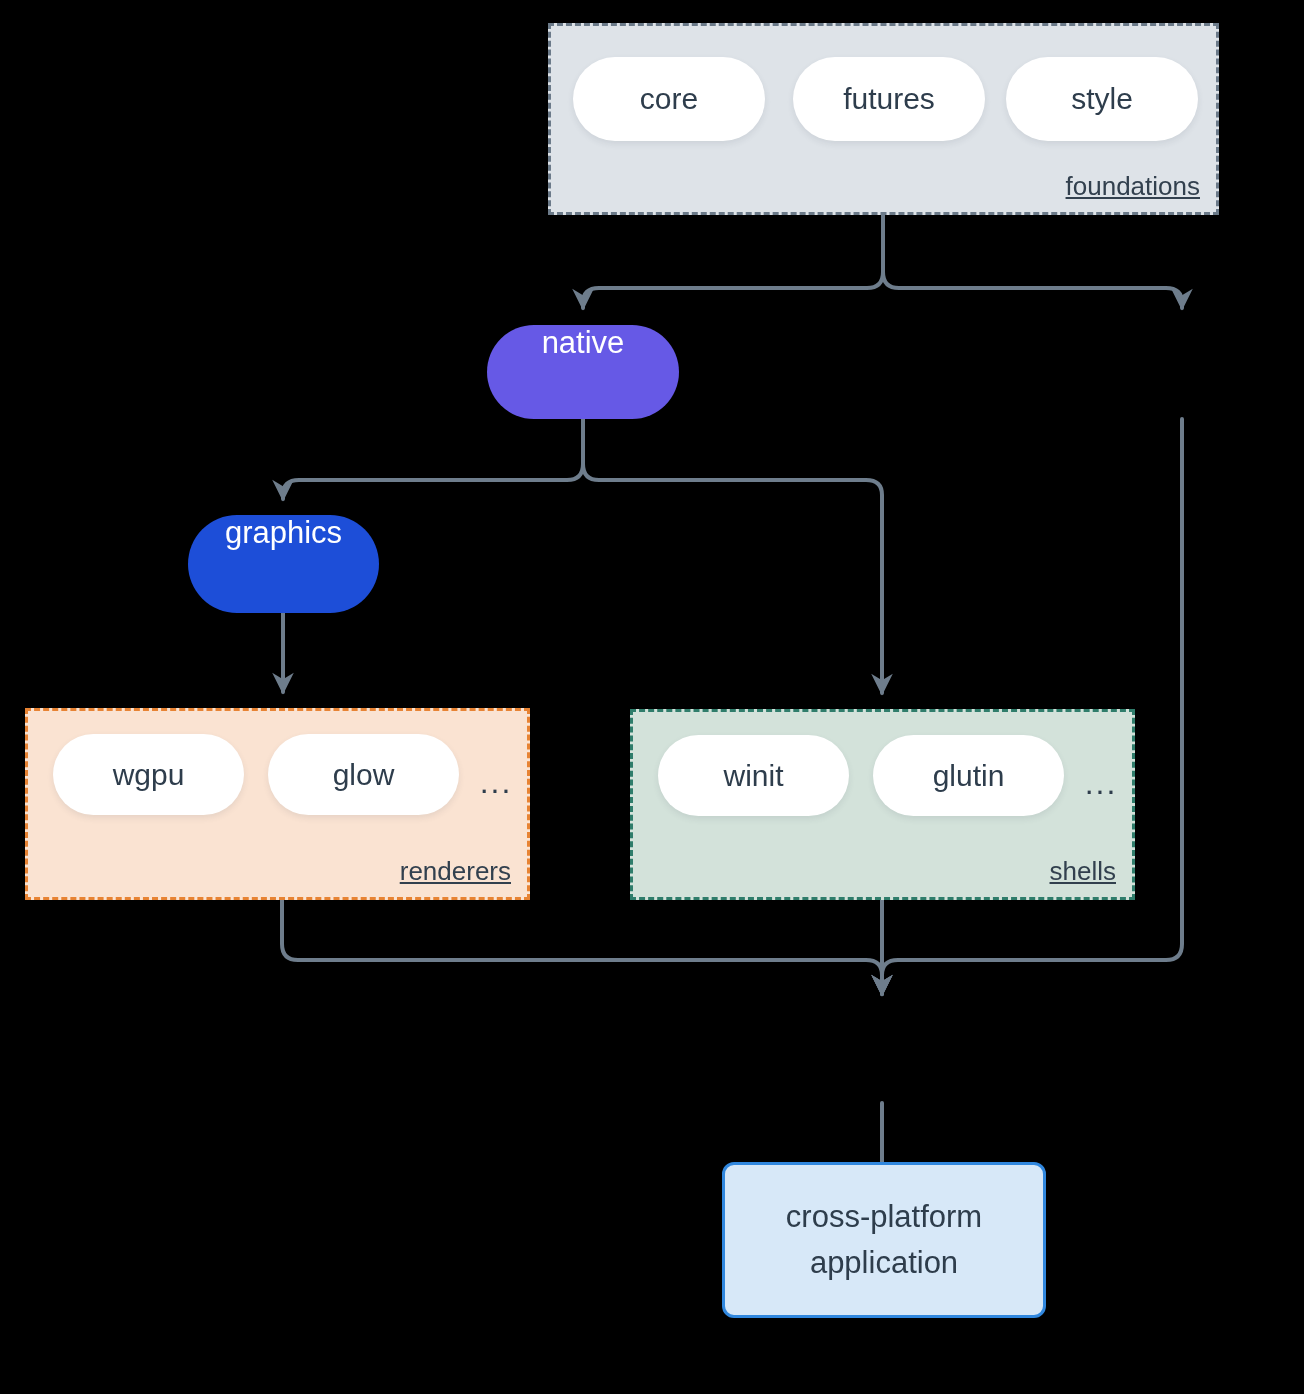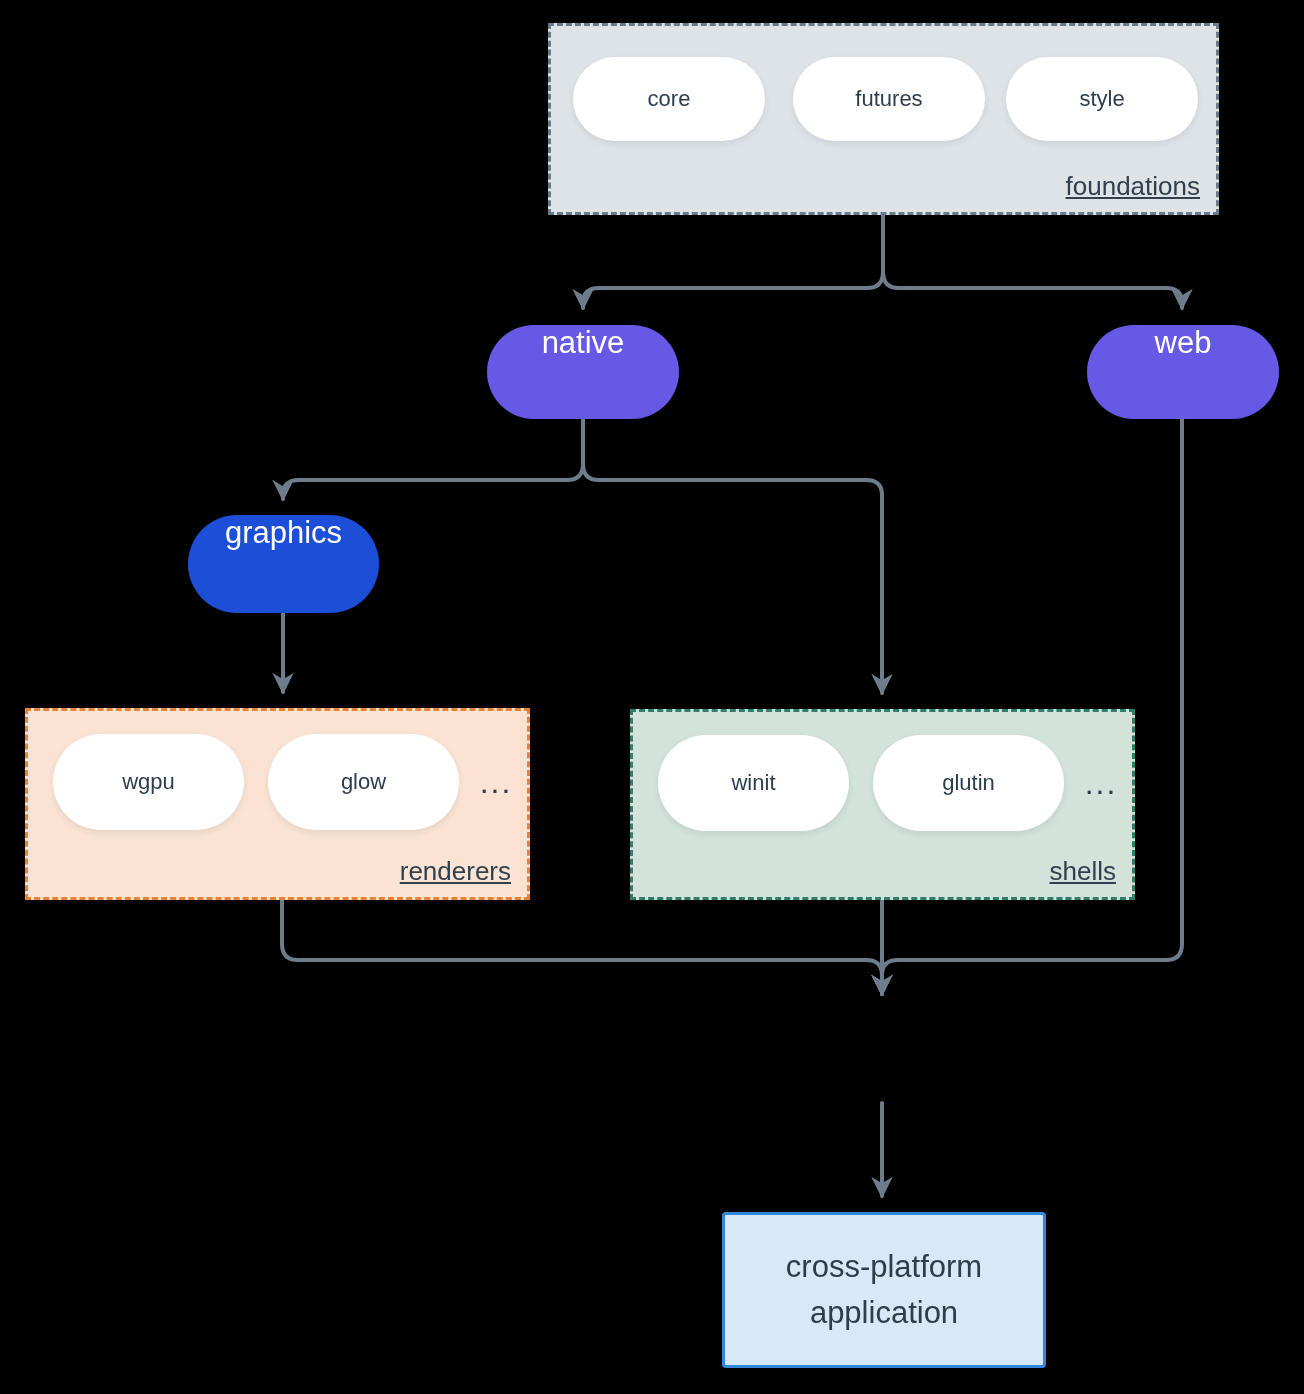--- a/index.html
+++ b/index.html
@@ -29,25 +29,25 @@
   .grouplabel{
     position:absolute;right:16px;bottom:10px;
     font-size:26px;color:#32404e;text-decoration:underline;
   }
 
   
   .pill{
     position:absolute;
     background:#fff;border-radius:999px;
     display:flex;align-items:center;justify-content:center;
-    font-size:22px;color:#2e3d4c;
+    font-size:30px;color:#2e3d4c;
     box-shadow:0 3px 6px rgba(60,70,90,.10);
   }
   .group-foundations .pill{top:31px;height:84px;width:192px;}
-  .group-renderers .pill,.group-shells .pill{top:23px;height:96px;width:191px;}
+  .group-renderers .pill,.group-shells .pill{top:23px;height:81px;width:191px;}
 
   .dots{
     position:absolute;top:23px;height:96px;width:62px;
     display:flex;align-items:center;justify-content:center;
     font-size:32px;color:#2e3d4c;letter-spacing:2px;
   }
 
   
   .node{
     position:absolute;z-index:2;
@@ -56,22 +56,22 @@
     font-size:31px;color:#fff;
   }
   .node-native{left:487px;top:325px;width:192px;height:94px;background:#6659e6;}
   .node-web{left:1087px;top:325px;width:192px;height:94px;background:#6659e6;}
   .node-graphics{left:188px;top:515px;width:191px;height:98px;background:#1d4ed8;}
   .node-iced{left:787px;top:1010px;width:191px;height:93px;background:#2f8ad9;}
 
   
   .app-box{
     position:absolute;z-index:2;box-sizing:border-box;
-    left:722px;top:1212px;width:324px;height:156px;
-    background:#d7e8f8;border:3px solid #3087de;border-radius:4px;
+    left:722px;top:1162px;width:324px;height:156px;
+    background:#d7e8f8;border:3px solid #3087de;border-radius:12px;
     display:flex;align-items:center;justify-content:center;text-align:center;
     font-size:31px;line-height:1.5;color:#2e3d4c;
     padding:0 40px;
   }
 </style>
 </head>
 <body>
 
 <div class="canvas">
 
@@ -103,23 +103,20 @@
     </div>
     <div class="pill" style="left:242px">
       <span>futures</span>
     </div>
     <div class="grouplabel">foundations</div>
   </div>
 
   <div class="node node-native">
     <span>native</span>
   </div>
-  <div class="node node-web">
-    <span>web</span>
-  </div>
 
   <div class="node node-graphics">
     <span>graphics</span>
   </div>
 
   <div class="group group-renderers">
     <div class="pill" style="left:25px">
       <span>wgpu</span>
     </div>
     <div class="pill" style="left:240px">

